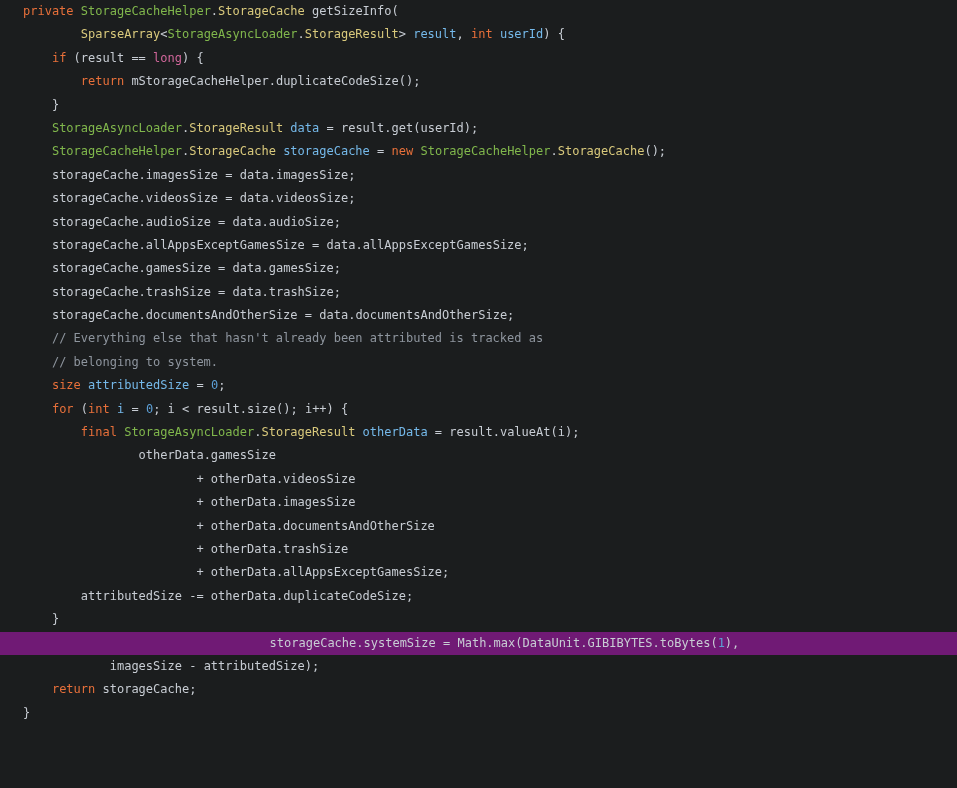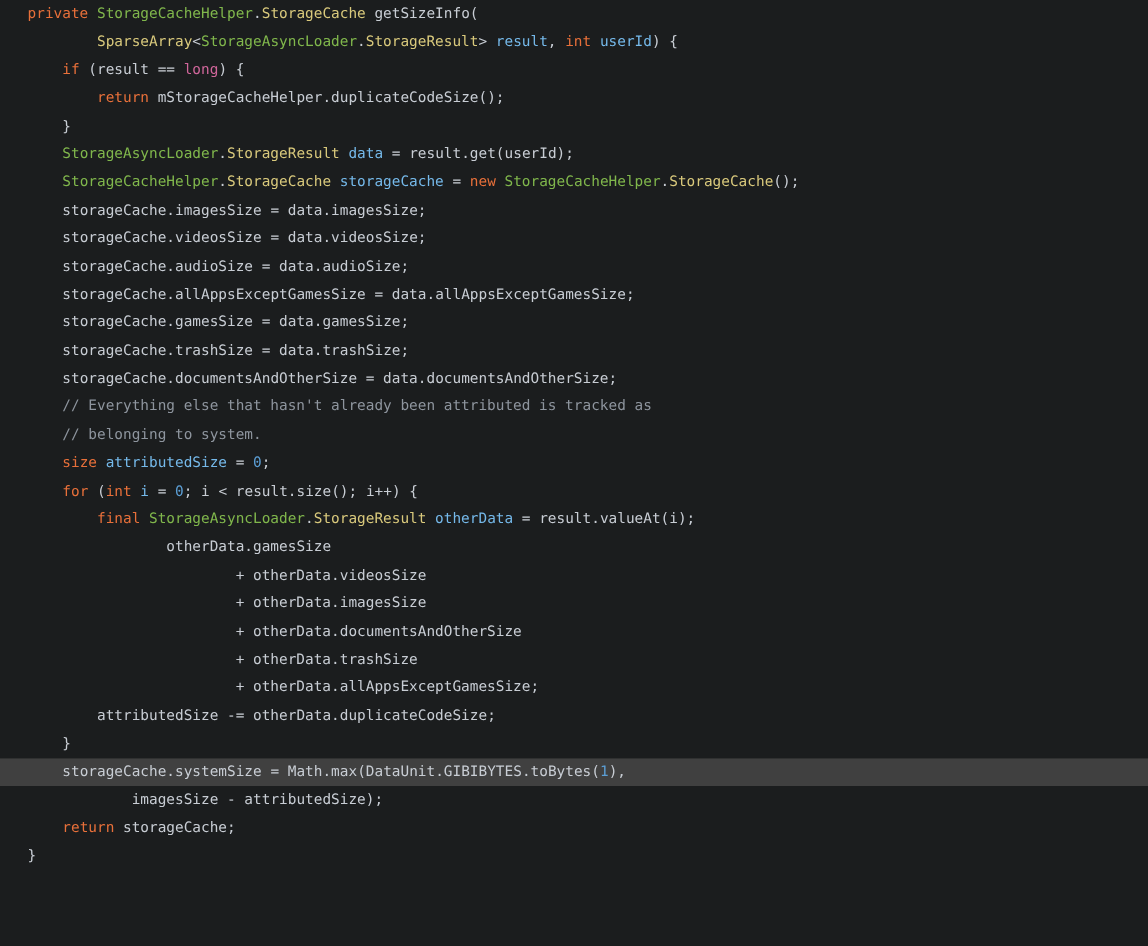--- a/index.html
+++ b/index.html
@@ -25,21 +25,22 @@
     position: relative;
     height: 23.4px;
     line-height: 23.4px;
     font-size: 12px;
     letter-spacing: 0px;
     white-space: pre;
     padding-left: 23px;
     color: #C8CDD4;
   }
   .code-line.highlighted {
-    background: #404040;
+    background: #701a75;
+    text-align: center;
   }
   
   .t-kw      { color: #E8703A; }  
   .t-null    { color: #D1669B; }  
   .t-cls     { color: #80B74C; }  
   .t-inner   { color: #D9C97C; }  
   .t-var     { color: #75B9EA; }  
   .t-plain   { color: #C8CDD4; }  
   .t-num     { color: #5C9FD6; }  
   .t-cmt     { color: #8E959E; }  

